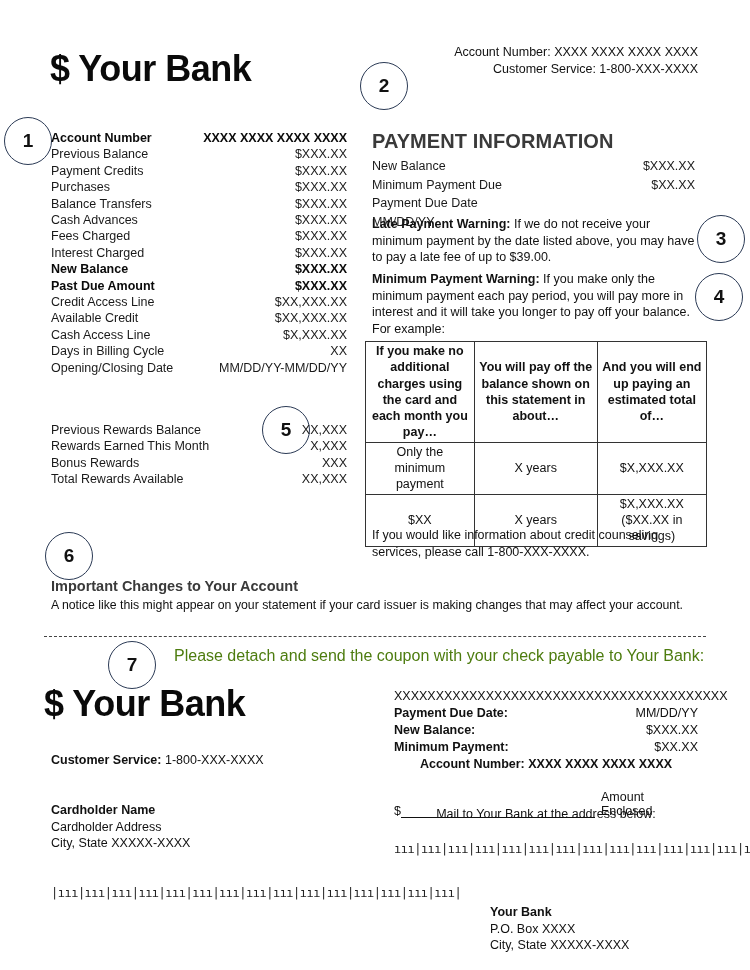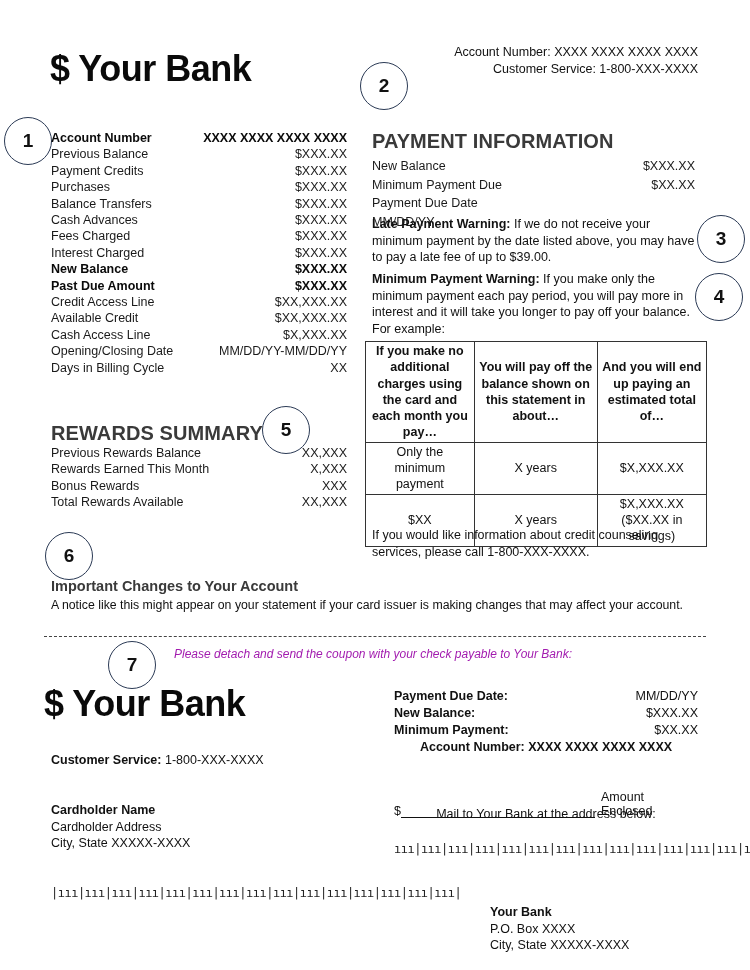--- a/index.html
+++ b/index.html
@@ -11,21 +11,21 @@
   .circle { width: 48px; height: 48px; border: 1.6px solid #2b3a55; border-radius: 50%; display: flex; align-items: center; justify-content: center; font-size: 19px; font-weight: bold; color: #111; background: transparent; }
   .section-title { font-size: 20px; font-weight: bold; color: #3a3a3a; letter-spacing: 0.1px; }
   .kv { display: flex; justify-content: space-between; font-size: 12.5px; line-height: 16.4px; color: #1a1a1a; }
   .kv.bold { font-weight: bold; color: #0a0a0a; }
   .para { font-size: 12.5px; line-height: 16.5px; color: #111; }
   .para b { font-weight: bold; }
   table.ex { border-collapse: collapse; font-size: 12.5px; line-height: 16.3px; width: 342px; }
   table.ex th, table.ex td { border: 1.4px solid #333; text-align: center; vertical-align: middle; padding: 1px 4px; }
   table.ex th { font-weight: bold; }
   .dash-line { left: 44px; top: 636px; width: 662px; border-top: 1.3px dashed #444; }
-  .italic { font-style: italic; font-size: 12px; color: #a21caf; }
+  .italic { font-size: 16px; color: #4d7c0f; }
   .coupon-kv { display: flex; justify-content: space-between; font-size: 12.5px; line-height: 17px; }
   .coupon-kv .l { font-weight: bold; }
   .barcode { font-family: "DejaVu Sans Mono", monospace; font-size: 12px; letter-spacing: -0.5px; color: #222; white-space: nowrap; }
 </style>
 </head>
 <body>
 
 <div class="abs logo" style="left:50px; top:48px;">$ Your Bank</div>
 <div class="abs hdr-info">
   <div>Account Number: XXXX XXXX XXXX XXXX</div>
@@ -88,32 +88,31 @@
       </div>
       <div class="kv">
         <span class="l">Available Credit</span>
         <span>$XX,XXX.XX</span>
       </div>
       <div class="kv">
         <span class="l">Cash Access Line</span>
         <span>$X,XXX.XX</span>
       </div>
       <div class="kv">
+        <span class="l">Days in Billing Cycle</span>
+        <span>XX</span>
+      </div>
+      <div class="kv">
         <span class="l">Opening/Closing Date</span>
         <span>MM/DD/YY-MM/DD/YY</span>
       </div>
-      <div class="kv">
-        <span class="l">Days in Billing Cycle</span>
-        <span>XX</span>
-      </div>
     </div>
 </div>
 
 <div class="abs" style="left:51px; top:422px; width:296px;">
-  <div class="section-title">REWARDS SUMMARY</div>
   <div id="rew-rows">
       <div class="kv">
         <span class="l">Previous Rewards Balance</span>
         <span>XX,XXX</span>
       </div>
       <div class="kv">
         <span class="l">Rewards Earned This Month</span>
         <span>X,XXX</span>
       </div>
       <div class="kv">
@@ -190,20 +189,21 @@
   <b>Customer Service:</b><span> 1-800-XXX-XXXX</span>
 </div>
 <div class="abs para" style="left:51px; top:802px;">
   <div style="font-weight:bold;">Cardholder Name</div>
   <div>Cardholder Address</div>
   <div>City, State XXXXX-XXXX</div>
 </div>
 <div class="abs barcode" style="left:51px; top:886px;">|ııı|ııı|ııı|ııı|ııı|ııı|ııı|ııı|ııı|ııı|ııı|ııı|ııı|ııı|ııı|</div>
 
 <div class="abs" style="left:394px; top:688px; width:304px;">
+  <div style="text-align:right; font-size:12.5px; line-height:17px;">XXXXXXXXXXXXXXXXXXXXXXXXXXXXXXXXXXXXXXXX</div>
   <div id="coupon-rows">
       <div class="coupon-kv">
         <span class="l">Payment Due Date:</span>
         <span>MM/DD/YY</span>
       </div>
       <div class="coupon-kv">
         <span class="l">New Balance:</span>
         <span>$XXX.XX</span>
       </div>
       <div class="coupon-kv">

